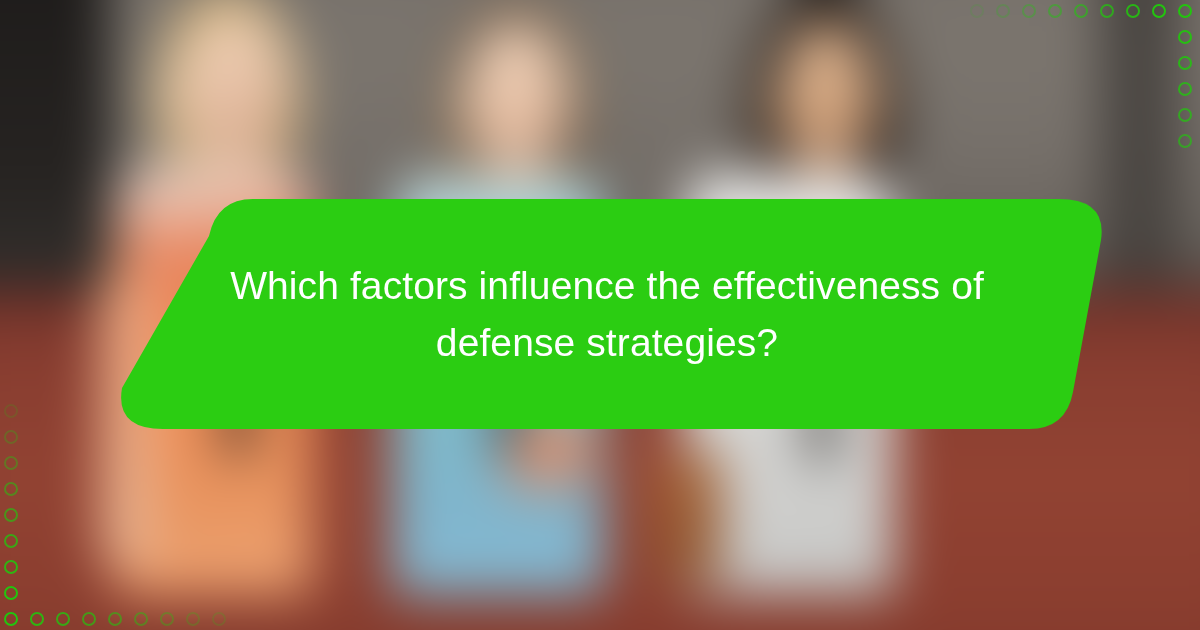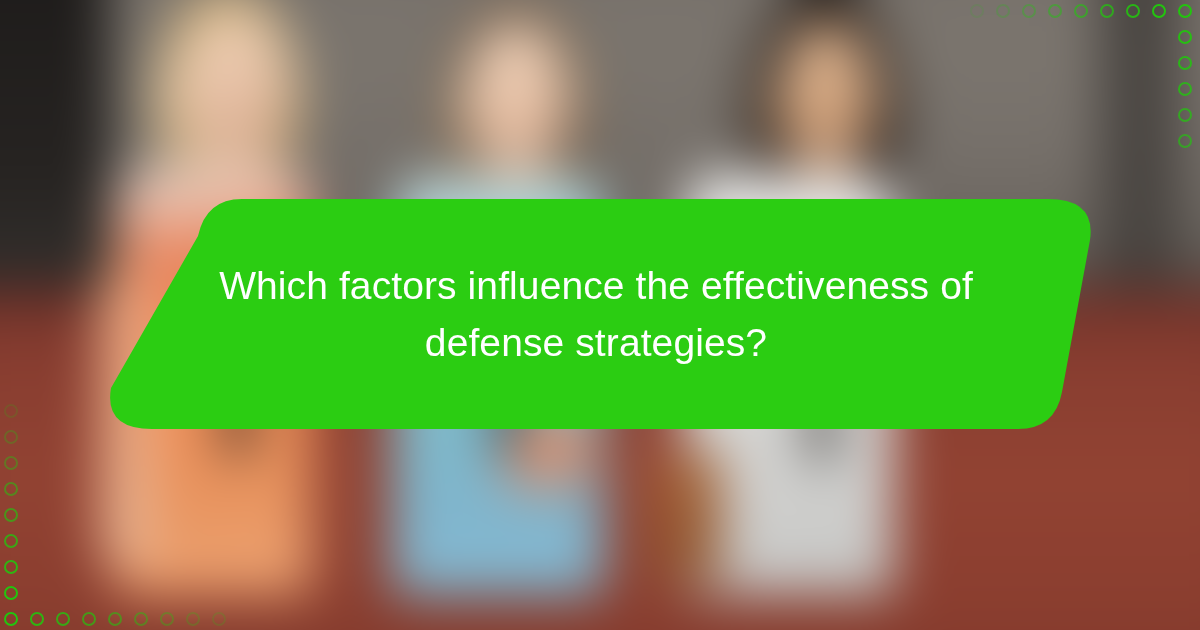--- a/index.html
+++ b/index.html
@@ -134,21 +134,21 @@
     position: absolute;
     width: 14px; height: 14px;
     border: 2px solid #22c50e;
     border-radius: 50%;
     box-sizing: border-box;
   }
 
   
   .banner-wrap {
     position: absolute;
-    left: 90px;
+    left: 101px;
     top: 196px;
     width: 1012px;
     height: 236px;
   }
   .banner-shape {
     position: absolute;
     inset: 0;
   }
   .banner-text {
     position: absolute;

